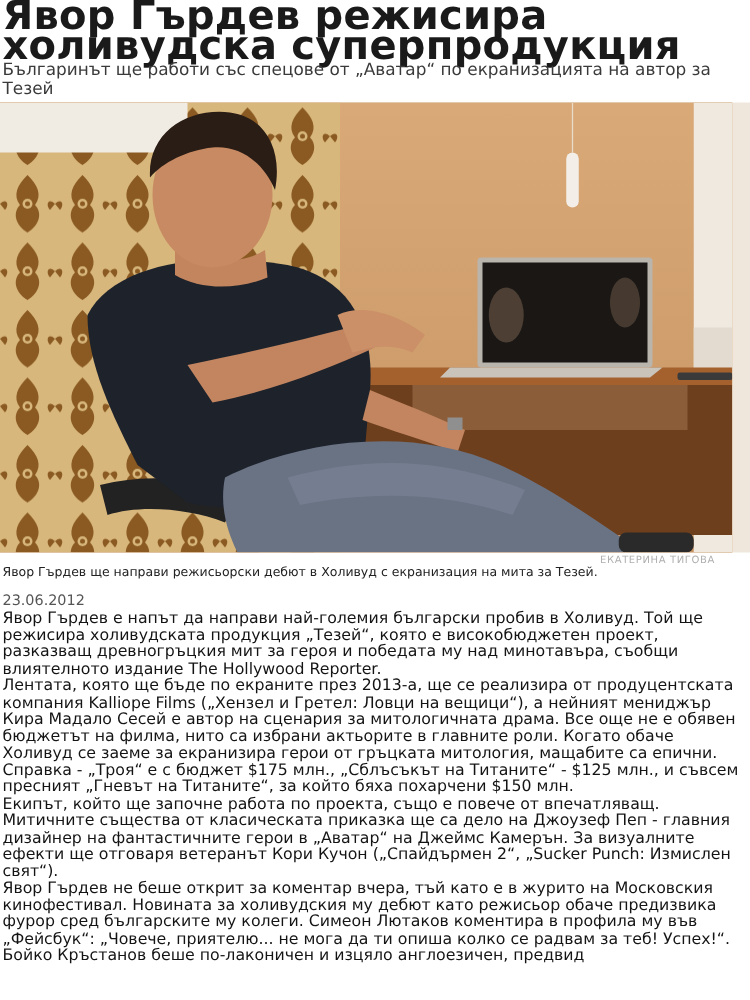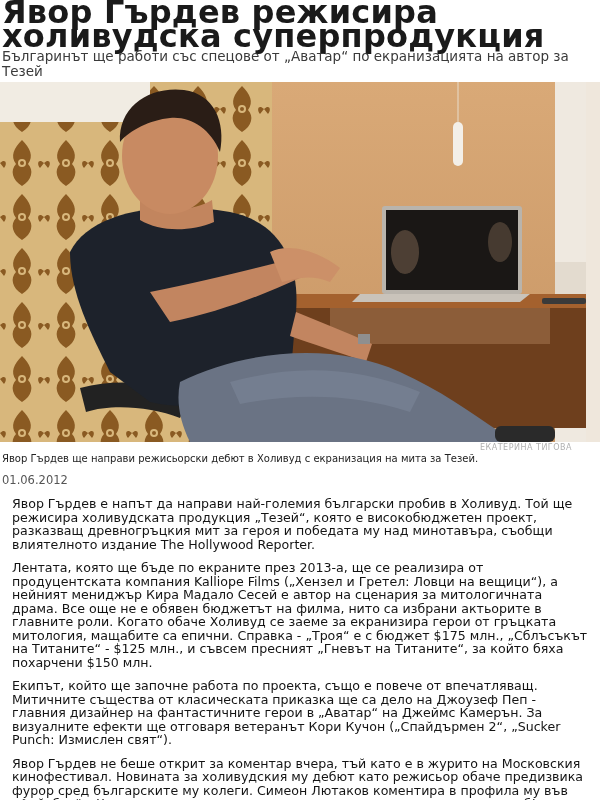--- a/index.html
+++ b/index.html
@@ -6,21 +6,21 @@
     body { width: 600px; height: 800px; overflow: hidden; position: relative; font-family: "DejaVu Sans", sans-serif; color: #111; }
     .headline { position: absolute; left: 2px; top: 0; width: 596px; font-family: "DejaVu Sans", sans-serif; font-weight: bold; font-size: 32px; line-height: 24px; color: #1a1a1a; letter-spacing: 0.2px; margin: 0; }
     .subheadline { position: absolute; left: 2px; top: 49px; width: 590px; font-size: 13.5px; line-height: 15px; color: #3a3a3a; margin: 0; }
     .photo { position: absolute; left: 0; top: 82px; width: 586px; height: 360px; overflow: hidden; background: #c89a6a; }
     .photo svg { display: block; }
     .photo-strip { position: absolute; left: 586px; top: 82px; width: 14px; height: 360px; background: #efe7dc; }
     .credit { position: absolute; right: 28px; top: 443px; font-size: 8px; letter-spacing: 0.5px; color: #b0b0b0; }
     .caption { position: absolute; left: 2px; top: 453px; font-size: 10px; line-height: 12px; color: #222; }
     .date { position: absolute; left: 2px; top: 473px; font-size: 11.5px; color: #555; }
     .body-text { position: absolute; left: 2px; top: 487px; width: 596px; font-size: 12.6px; line-height: 13.5px; color: #141414; }
-    .body-text p { margin: 10px; }
+    .body-text p { margin: 0; }
   </style>
 </head>
 <body>
 
 <h1 class="headline">Явор Гърдев режисира холивудска суперпродукция</h1>
 <p class="subheadline">Българинът ще работи със спецове от „Аватар“ по екранизацията на автор за Тезей</p>
 
 <div class="photo" title="Явор Гърдев седнал в стол, жестикулира, зад него лаптоп на бюро и тапет с орнаменти">
   <svg width="586" height="360" viewBox="0 0 586 360" xmlns="http://www.w3.org/2000/svg">
     <defs>
@@ -80,20 +80,20 @@
     <path d="M230 300 C290 284 350 282 420 310 L410 330 C350 310 290 312 240 322 Z" fill="#7c8598" opacity="0.6"></path>
 
     <rect x="495" y="344" width="60" height="16" rx="6" fill="#2a2a2a"></rect>
   </svg>
 </div>
 <div class="photo-strip"></div>
 
 <div class="credit">ЕКАТЕРИНА ТИГОВА</div>
 <div class="caption">Явор Гърдев ще направи режисьорски дебют в Холивуд с екранизация на мита за Тезей.</div>
 
-<div class="date">01.06.2012</div>
+<div class="date">23.06.2012</div>
 
 <div class="body-text">
   <p>Явор Гърдев е напът да направи най-големия български пробив в Холивуд. Той ще режисира холивудската продукция „Тезей“, която е високобюджетен проект, разказващ древногръцкия мит за героя и победата му над минотавъра, съобщи влиятелното издание The Hollywood Reporter.</p>
   <p>Лентата, която ще бъде по екраните през 2013-а, ще се реализира от продуцентската компания Kalliope Films („Хензел и Гретел: Ловци на вещици“), а нейният мениджър Кира Мадало Сесей е автор на сценария за митологичната драма. Все още не е обявен бюджетът на филма, нито са избрани актьорите в главните роли. Когато обаче Холивуд се заеме за екранизира герои от гръцката митология, мащабите са епични. Справка - „Троя“ е с бюджет $175 млн., „Сблъсъкът на Титаните“ - $125 млн., и съвсем пресният „Гневът на Титаните“, за който бяха похарчени $150 млн.</p>
   <p>Екипът, който ще започне работа по проекта, също е повече от впечатляващ. Митичните същества от класическата приказка ще са дело на Джоузеф Пеп - главния дизайнер на фантастичните герои в „Аватар“ на Джеймс Камерън. За визуалните ефекти ще отговаря ветеранът Кори Кучон („Спайдърмен 2“, „Sucker Punch: Измислен свят“).</p>
   <p>Явор Гърдев не беше открит за коментар вчера, тъй като е в журито на Московския кинофестивал. Новината за холивудския му дебют като режисьор обаче предизвика фурор сред българските му колеги. Симеон Лютаков коментира в профила му във „Фейсбук“: „Човече, приятелю... не мога да ти опиша колко се радвам за теб! Успех!“. Бойко Кръстанов беше по-лаконичен и изцяло англоезичен, предвид</p>
 </div>
 
 </body></html>

